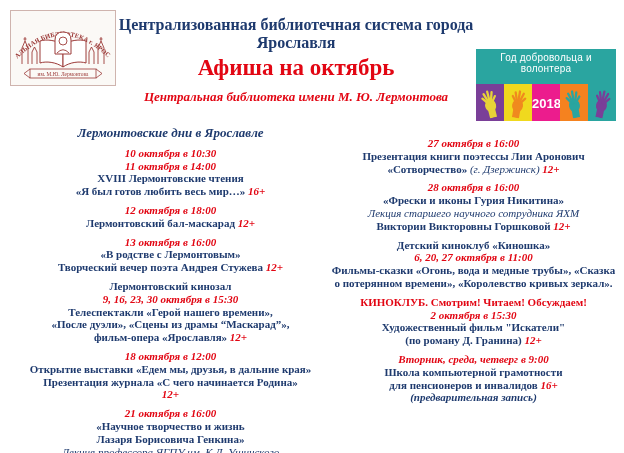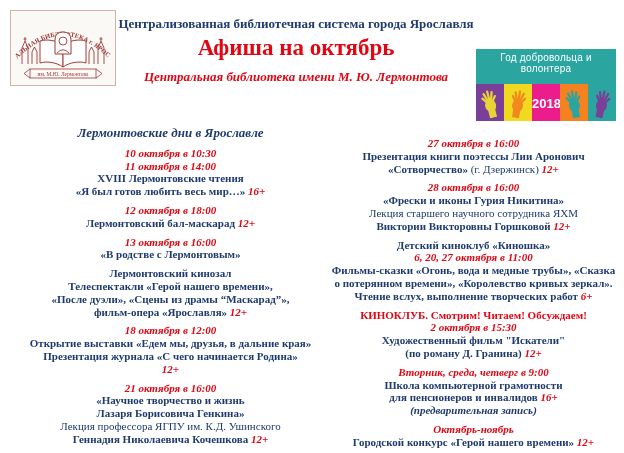--- a/index.html
+++ b/index.html
@@ -12,42 +12,42 @@
   .poster{
     width:624px;height:453px;background:#ffffff;position:relative;overflow:hidden;
     font-family:"Liberation Serif","DejaVu Serif",serif;
   }
   
   .header{display:flex;align-items:flex-start;padding:10px 8px 0 10px;}
   .lib-logo{width:106px;flex:0 0 106px;}
   .lib-svg{color:var(--logo-red);display:block;}
   .lib-svg text{fill:currentColor;}
   .head-center{flex:1;text-align:center;padding-top:6px;}
-  .org-line{font-size:13px;font-weight:bold;color:var(--navy);}
+  .org-line{font-size:16px;font-weight:bold;color:var(--navy);}
   .main-title{font-size:23px;font-weight:bold;color:var(--red);margin-top:3px;}
   .subtitle{font-size:13px;font-weight:bold;font-style:italic;color:var(--red);margin-top:8px;}
   .vol-logo{width:140px;flex:0 0 140px;margin-top:2px;}
   .vol-band{background:var(--teal);color:#fff;font-family:"Liberation Sans","DejaVu Sans",sans-serif;
     font-size:10px;text-align:center;padding:3px 0 10px;letter-spacing:.2px;margin-top:37px;}
   .vol-tiles{display:flex;height:37px;}
   .vol-tile{flex:1;position:relative;display:flex;align-items:center;justify-content:center;overflow:hidden;}
   .vol-tile svg{width:24px;height:30px;}
   .vol-year{position:absolute;left:0;right:0;top:50%;transform:translateY(-50%);text-align:center;
     color:#fff;font-family:"Liberation Sans","DejaVu Sans",sans-serif;font-weight:bold;font-size:13px;}
   
   .columns{display:flex;margin-top:2px;justify-content:space-between;}
   .col{flex:1;text-align:center;font-size:11px;line-height:12.8px;}
   .col-left{padding:0 2px 0 24px;}
   .col-right{padding:14px 4px 0 8px;}
   .col-heading{color:var(--navy);font-weight:bold;font-style:italic;font-size:13px;margin:4px 0 7px;}
   .event{margin-bottom:6px;}
   .line{white-space:nowrap;}
   .s-date{color:var(--red);font-weight:bold;font-style:italic;}
   .s-title{color:var(--navy);font-weight:bold;}
-  .s-plain{color:var(--navy);}
+  .s-plain{color:var(--navy);font-style:italic;}
   .s-age{color:var(--red);font-weight:bold;font-style:italic;}
   .s-redbold{color:var(--red);font-weight:bold;}
   .s-note{color:var(--navy);font-weight:bold;font-style:italic;margin-top:19px;}
 </style>
 </head>
 <body>
 
 <div class="poster">
 
   <div class="header">
@@ -170,23 +170,25 @@
             <div class="line"><span class="s-title">XVIII Лермонтовские чтения</span></div>
             <div class="line"><span class="s-title">«Я был готов любить весь мир…» </span><span class="s-age">16+</span></div>
           </div>
           <div class="event">
             <div class="line"><span class="s-date">12 октября в 18:00</span></div>
             <div class="line"><span class="s-title">Лермонтовский бал-маскарад </span><span class="s-age">12+</span></div>
           </div>
           <div class="event">
             <div class="line"><span class="s-date">13 октября в 16:00</span></div>
             <div class="line"><span class="s-title">«В родстве с Лермонтовым»</span></div>
+            <div class="line"><span class="s-title">Творческий вечер поэта Андрея Стужева </span><span class="s-age">12+</span></div>
           </div>
           <div class="event">
             <div class="line"><span class="s-title">Лермонтовский кинозал</span></div>
+            <div class="line"><span class="s-date">9, 16, 23, 30 октября в 15:30</span></div>
             <div class="line"><span class="s-title">Телеспектакли «Герой нашего времени»,</span></div>
             <div class="line"><span class="s-title">«После дуэли», «Сцены из драмы “Маскарад”»,</span></div>
             <div class="line"><span class="s-title">фильм-опера «Ярославля» </span><span class="s-age">12+</span></div>
           </div>
           <div class="event">
             <div class="line"><span class="s-date">18 октября в 12:00</span></div>
             <div class="line"><span class="s-title">Открытие выставки «Едем мы, друзья, в дальние края»</span></div>
             <div class="line"><span class="s-title">Презентация журнала «С чего начинается Родина»</span></div>
             <div class="line"><span class="s-age">12+</span></div>
           </div>
@@ -210,35 +212,30 @@
             <div class="line"><span class="s-date">28 октября в 16:00</span></div>
             <div class="line"><span class="s-title">«Фрески и иконы Гурия Никитина»</span></div>
             <div class="line"><span class="s-plain">Лекция старшего научного сотрудника ЯХМ</span></div>
             <div class="line"><span class="s-title">Виктории Викторовны Горшковой </span><span class="s-age">12+</span></div>
           </div>
           <div class="event">
             <div class="line"><span class="s-title">Детский киноклуб «Киношка»</span></div>
             <div class="line"><span class="s-date">6, 20, 27 октября в 11:00</span></div>
             <div class="line"><span class="s-title">Фильмы-сказки «Огонь, вода и медные трубы», «Сказка</span></div>
             <div class="line"><span class="s-title">о потерянном времени», «Королевство кривых зеркал».</span></div>
-            <div class="line"><span class="s-title">Чтение вслух, выполнение творческих работ </span><span class="s-age">6+</span></div>
           </div>
           <div class="event">
             <div class="line"><span class="s-redbold">КИНОКЛУБ. Смотрим! Читаем! Обсуждаем!</span></div>
             <div class="line"><span class="s-date">2 октября в 15:30</span></div>
             <div class="line"><span class="s-title">Художественный фильм "Искатели"</span></div>
             <div class="line"><span class="s-title">(по роману Д. Гранина) </span><span class="s-age">12+</span></div>
           </div>
           <div class="event">
             <div class="line"><span class="s-date">Вторник, среда, четверг в 9:00</span></div>
             <div class="line"><span class="s-title">Школа компьютерной грамотности</span></div>
             <div class="line"><span class="s-title">для пенсионеров и инвалидов </span><span class="s-age">16+</span></div>
             <div class="line"><span class="s-note">(предварительная запись)</span></div>
           </div>
-          <div class="event">
-            <div class="line"><span class="s-date">Октябрь-ноябрь</span></div>
-            <div class="line"><span class="s-title">Городской конкурс «Герой нашего времени» </span><span class="s-age">12+</span></div>
-          </div>
         </div>
     </div>
   </div>
 
 </div>
 
 </body></html>

